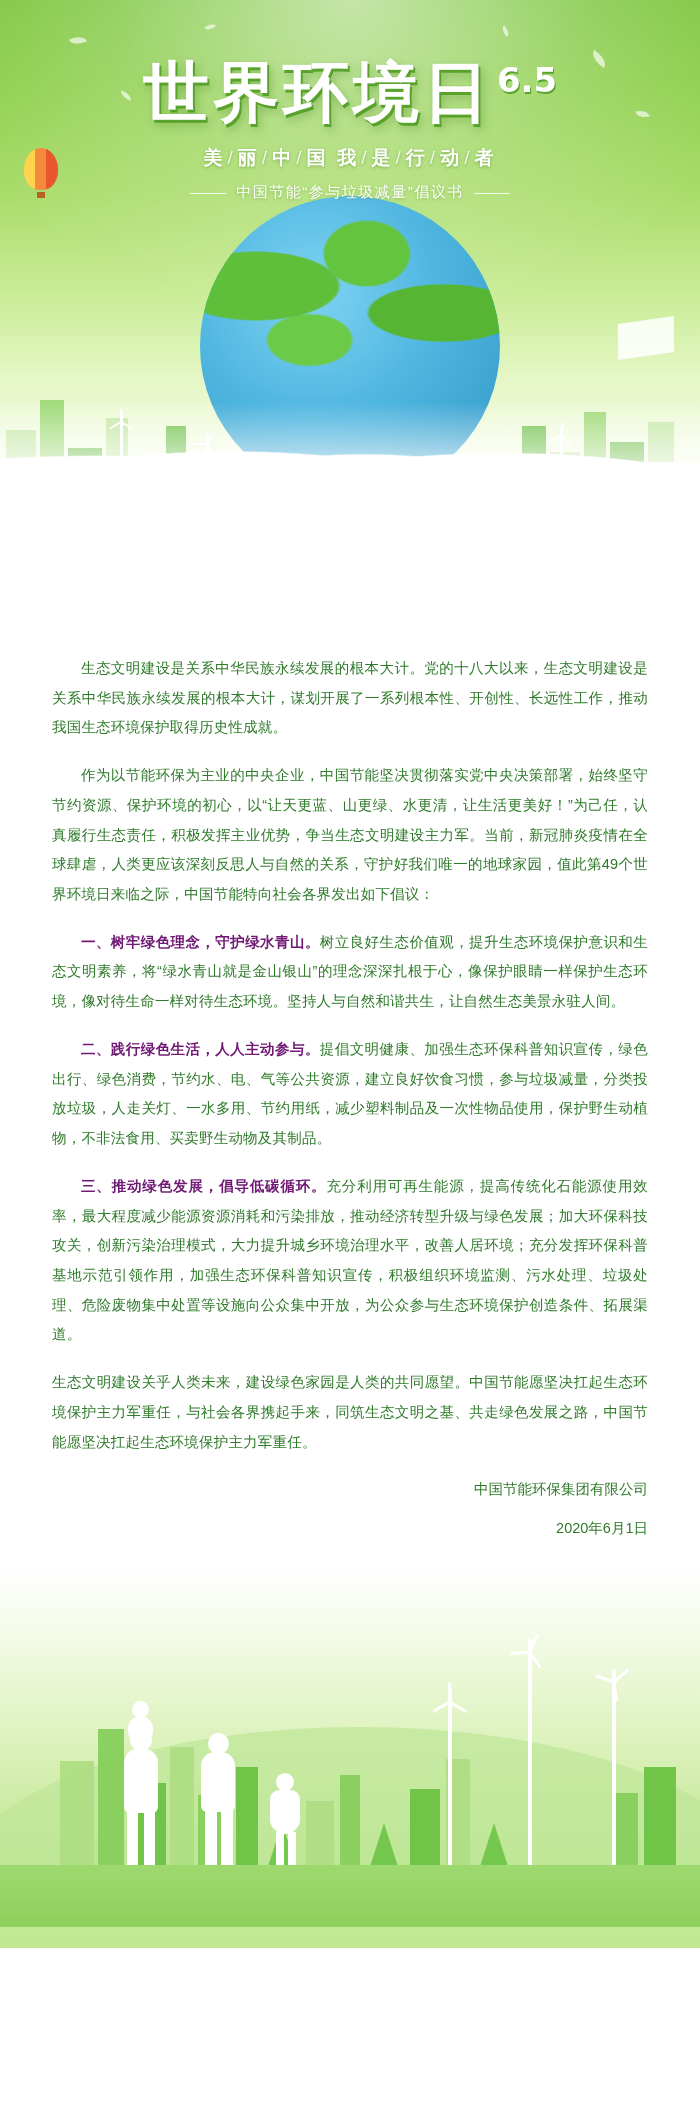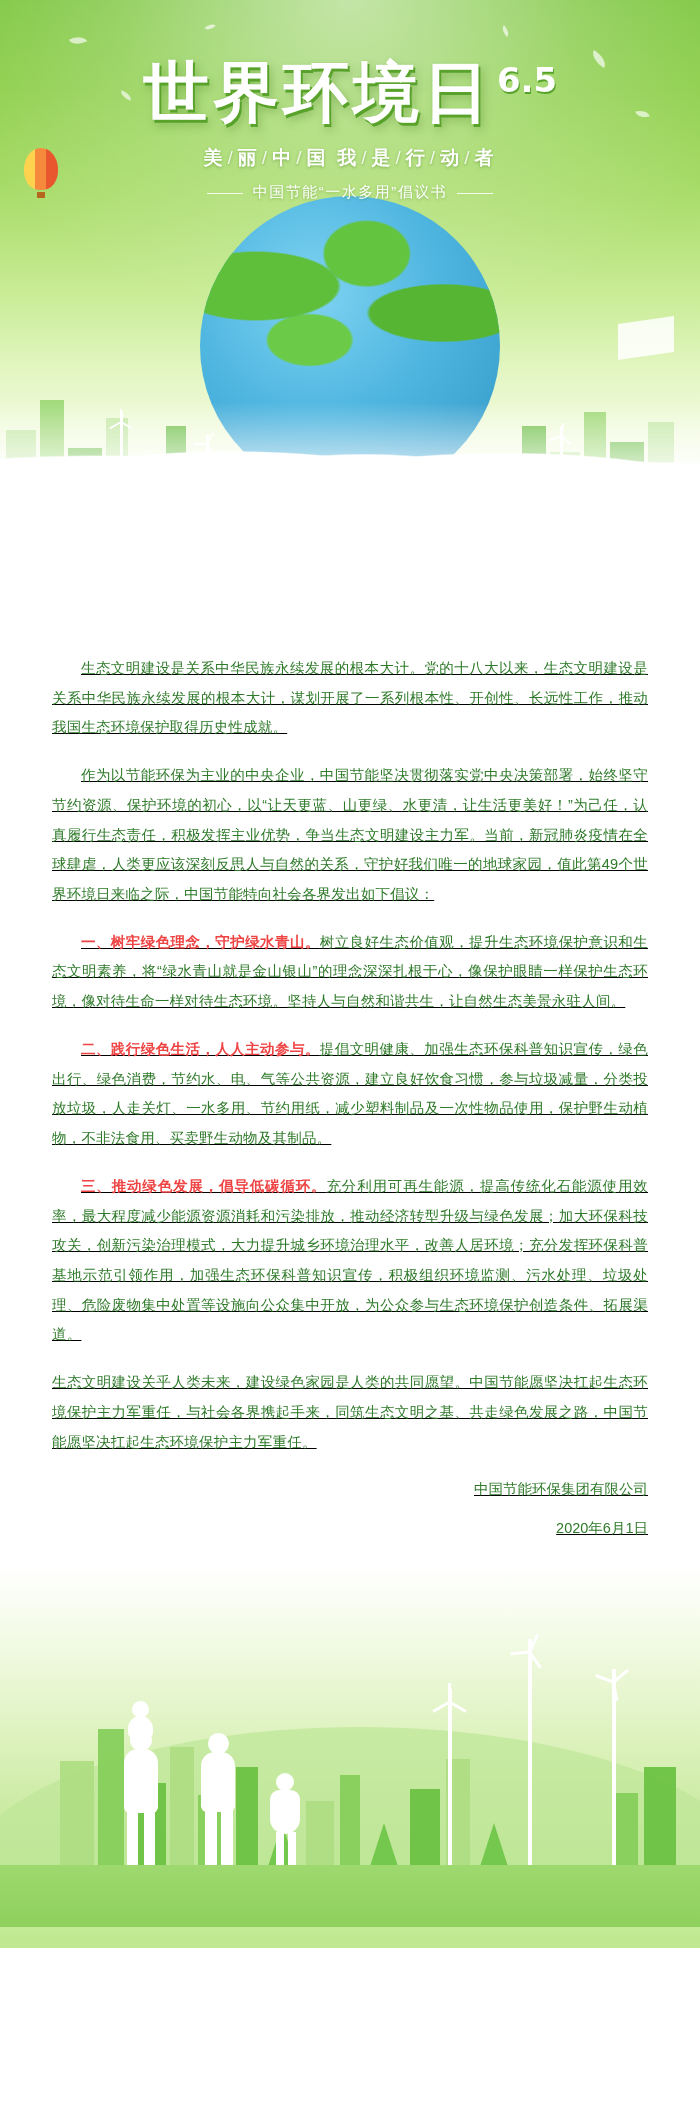--- a/index.html
+++ b/index.html
@@ -7,21 +7,20 @@
     width: 700px;
     background: #ffffff;
     font-family: "Liberation Sans", "DejaVu Sans", sans-serif;
   }
   .page {
     position: relative;
     width: 700px;
     height: 1948px;
     overflow: hidden;
     background: linear-gradient(180deg, #7ec845 0%, #9ad95c 8%, #c3ea8a 18%, #e6f7cd 28%, #f2fbe4 34%, #ffffff 42%, #ffffff 74%, #f4fbe8 82%, #dff3bf 90%, #bfe890 100%);
-    text-decoration: underline;
   }
 
   
   .hero {
     position: relative;
     width: 700px;
     height: 640px;
     overflow: hidden;
   }
   .hero-bg {
@@ -201,21 +200,21 @@
     font-size: 14.5px;
     line-height: 2.05;
     text-align: justify;
     text-indent: 2em;
     margin-bottom: 18px;
     letter-spacing: .2px;
   }
   .para.noindent { text-indent: 0; }
   .para b, .para .lead {
     font-weight: 700;
-    color: #ef4444;
+    color: #701a75;
   }
   .sign {
     color: #2f7a2a;
     font-size: 14.5px;
     line-height: 2;
     text-align: right;
     margin-top: 10px;
   }
 
   
@@ -279,21 +278,21 @@
       <div class="hero-title">
         <span>世界环境日</span><span class="num">6.5</span>
       </div>
     </div>
 
     <div class="hero-sub">
       <span>美</span><span class="sep">/</span><span>丽</span><span class="sep">/</span><span>中</span><span class="sep">/</span><span>国</span>&nbsp;&nbsp;<span>我</span><span class="sep">/</span><span>是</span><span class="sep">/</span><span>行</span><span class="sep">/</span><span>动</span><span class="sep">/</span><span>者</span>
     </div>
 
     <div class="hero-sub2">
-      <span class="rule"></span><span>中国节能“一水多用”倡议书</span><span class="rule"></span>
+      <span class="rule"></span><span>中国节能“参与垃圾减量”倡议书</span><span class="rule"></span>
     </div>
 
     <div class="globe"></div>
 
     <div class="balloon"></div>
 
     <div class="skyline">
       <div class="bldg pale" style="left:6px;width:30px;height:92px;"></div>
       <div class="bldg" style="left:40px;width:24px;height:122px;"></div>
       <div class="bldg dark" style="left:68px;width:34px;height:74px;"></div>

